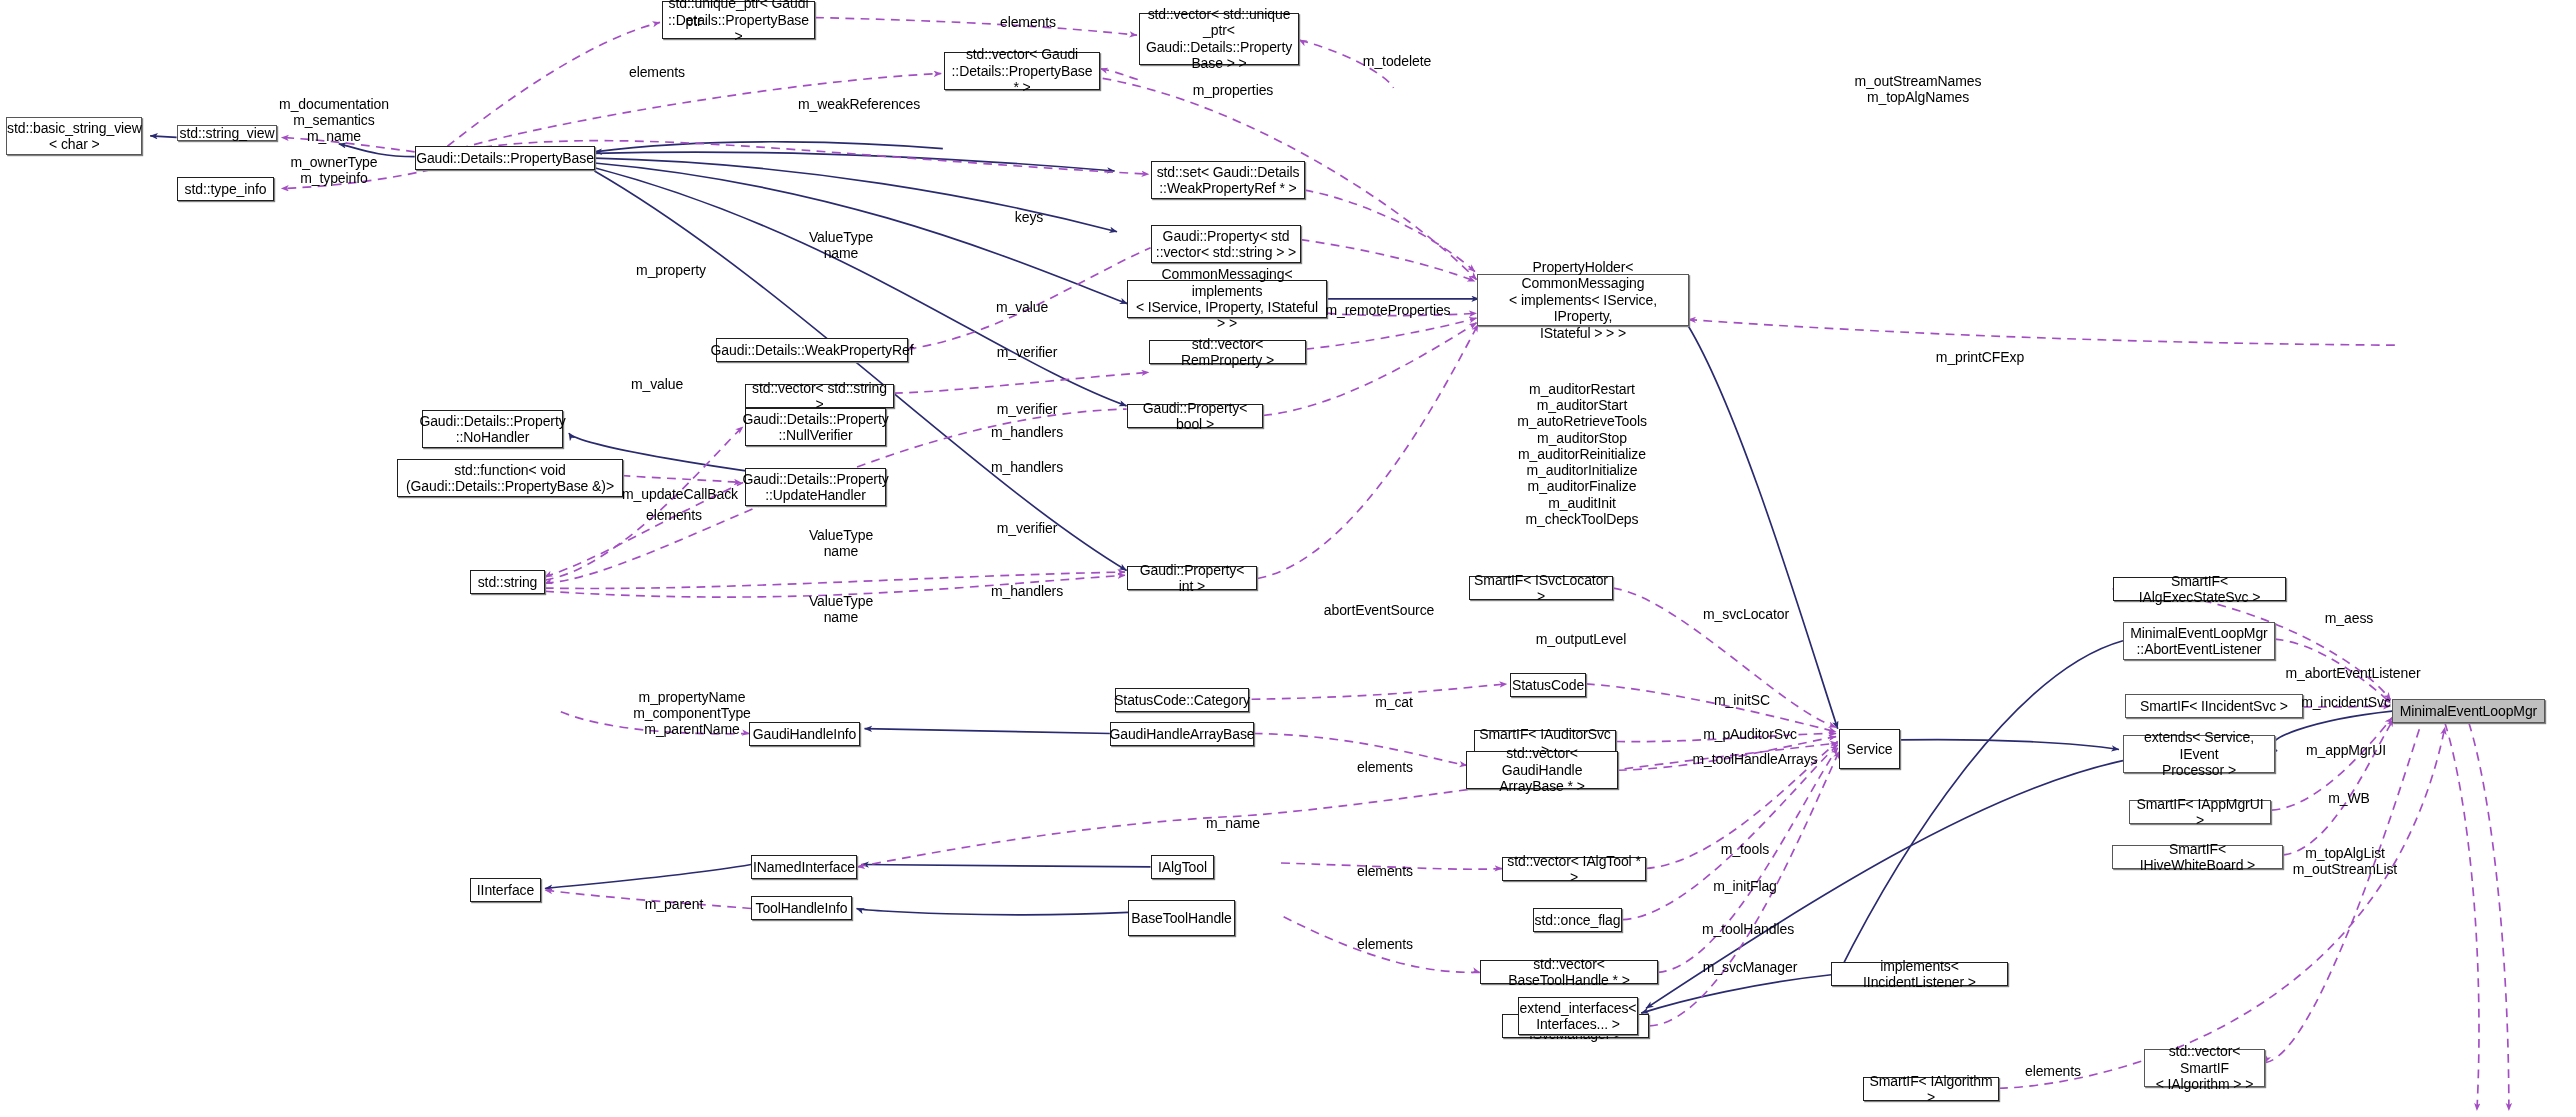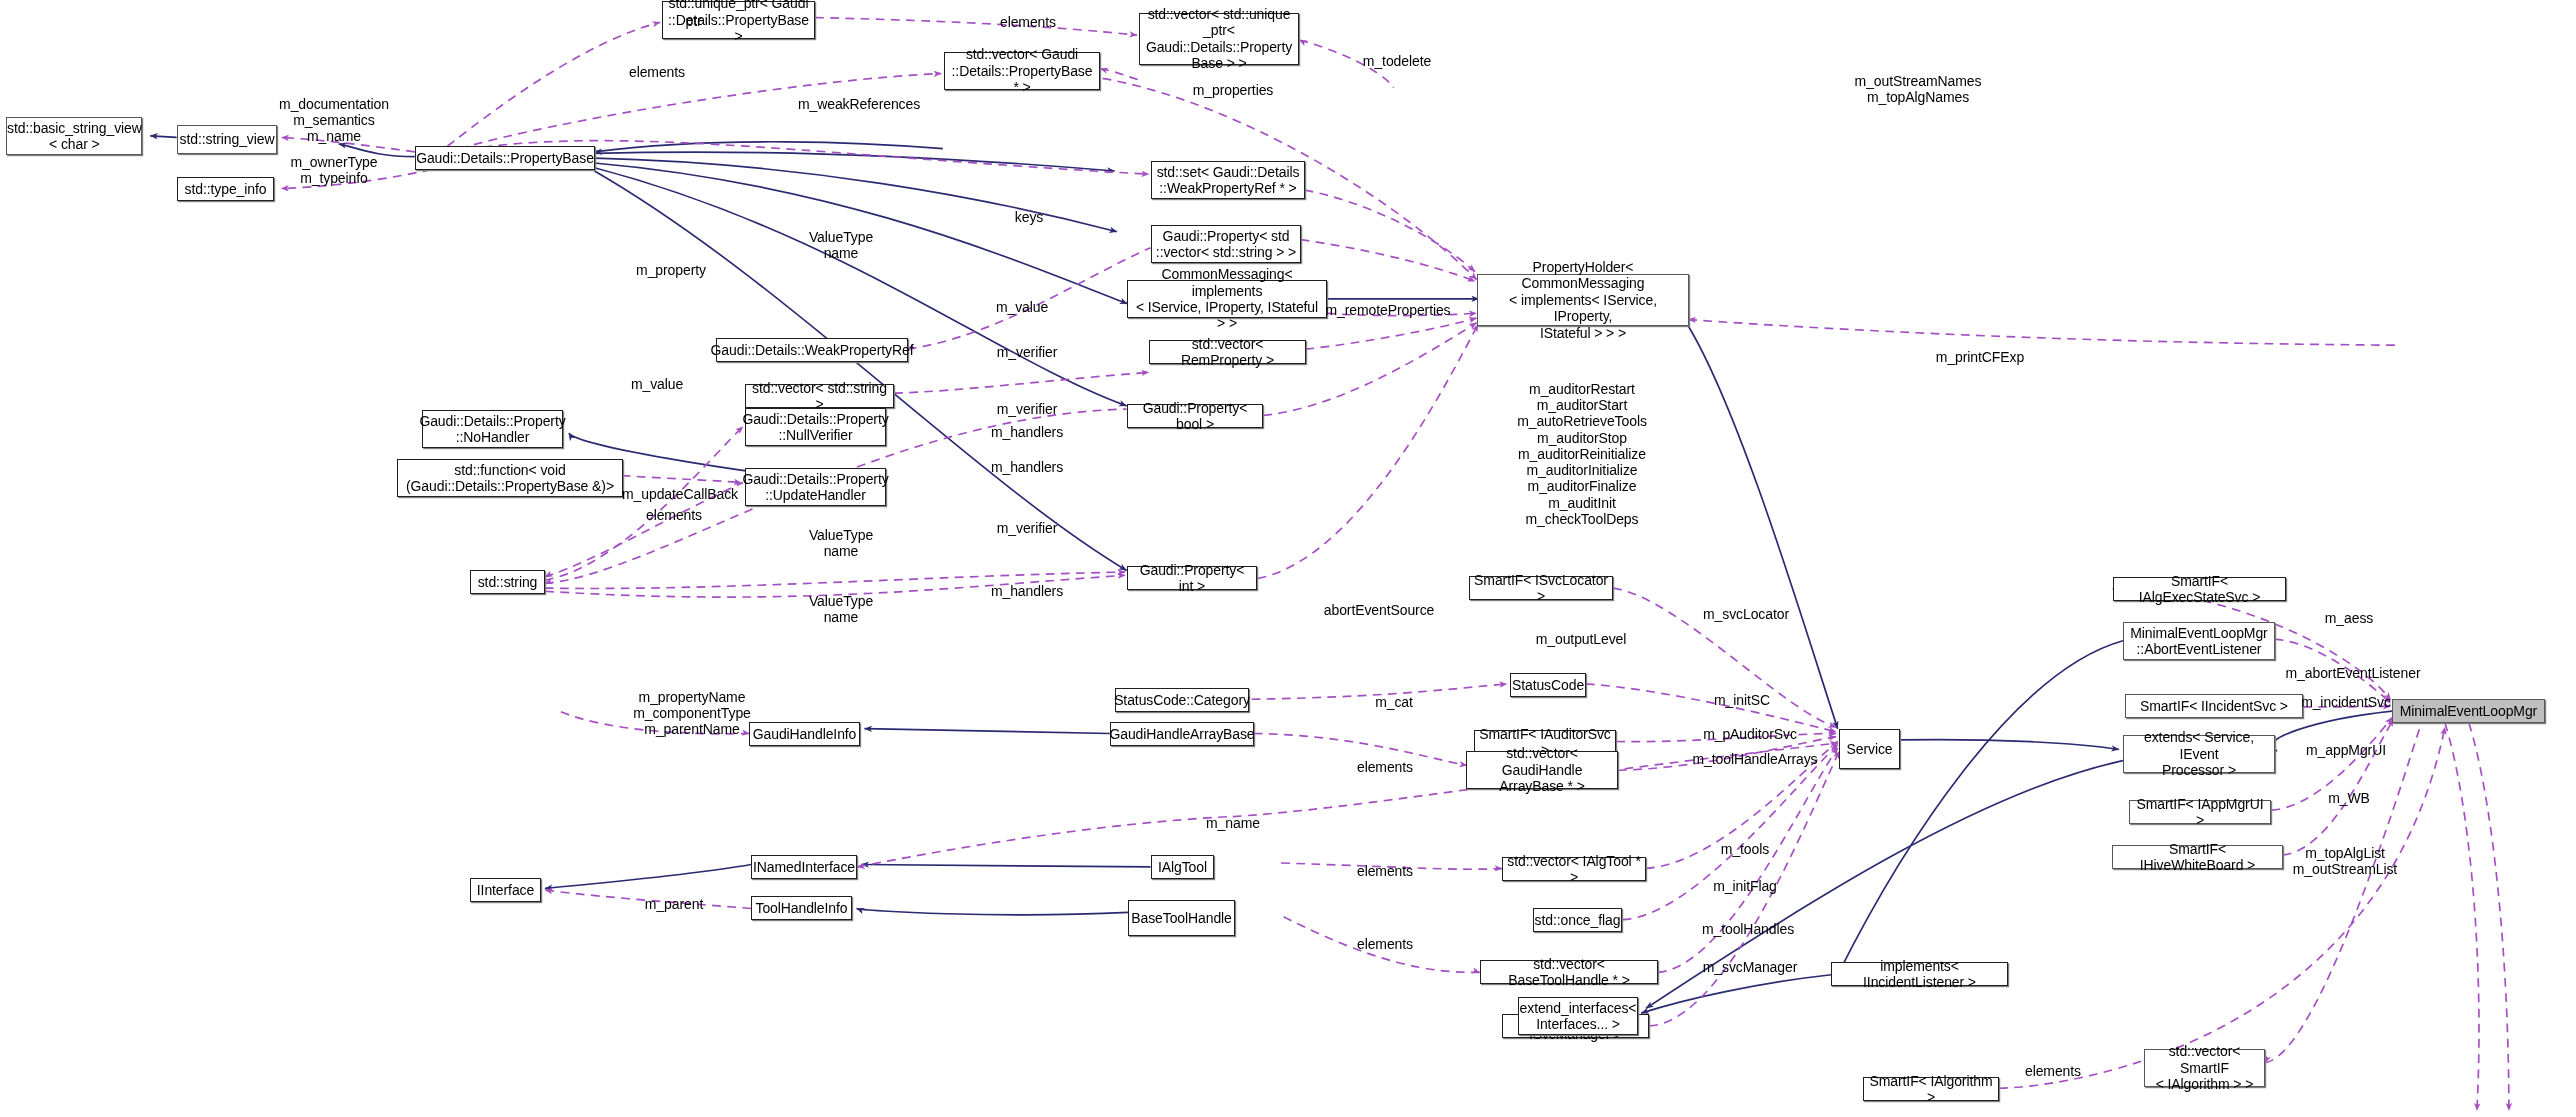--- a/index.html
+++ b/index.html
@@ -149,21 +149,21 @@
       <path d="M2835,1330 C2900,1320 3000,1000 3030,906 M2835,1330"></path>
       <path d="M2502,1362 C2600,1360 2980,1300 3060,910"></path>
       <path d="M3060,905 C3090,1000 3110,1200 3100,1390"></path>
       <path d="M3090,905 C3120,1000 3140,1200 3140,1390"></path>
     </g>
   </svg>
 
   <div id="nodes">
       <div class="node softborder" style="left: 6.4px; top: 117px; width: 136px; height: 38px;">std::basic_string_view
 &lt; char &gt;</div>
-      <div class="node softborder" style="left: 177px; top: 125px; width: 100px; height: 29px;">std::string_view</div>
+      <div class="node softborder" style="left: 177px; top: 125px; width: 100px; height: 16px;">std::string_view</div>
       <div class="node" style="left: 177px; top: 177px; width: 97px; height: 24px;">std::type_info</div>
       <div class="node" style="left: 415px; top: 146px; width: 180px; height: 24px;">Gaudi::Details::PropertyBase</div>
       <div class="node" style="left: 662px; top: 0.8px; width: 153px; height: 38px;">std::unique_ptr&lt; Gaudi
 ::Details::PropertyBase &gt;</div>
       <div class="node" style="left: 944px; top: 52px; width: 156px; height: 38px;">std::vector&lt; Gaudi
 ::Details::PropertyBase * &gt;</div>
       <div class="node" style="left: 1139px; top: 12.8px; width: 160px; height: 52px;">std::vector&lt; std::unique
 _ptr&lt; Gaudi::Details::Property
 Base &gt; &gt;</div>
       <div class="node" style="left: 1151px; top: 161px; width: 154px; height: 38px;">std::set&lt; Gaudi::Details

